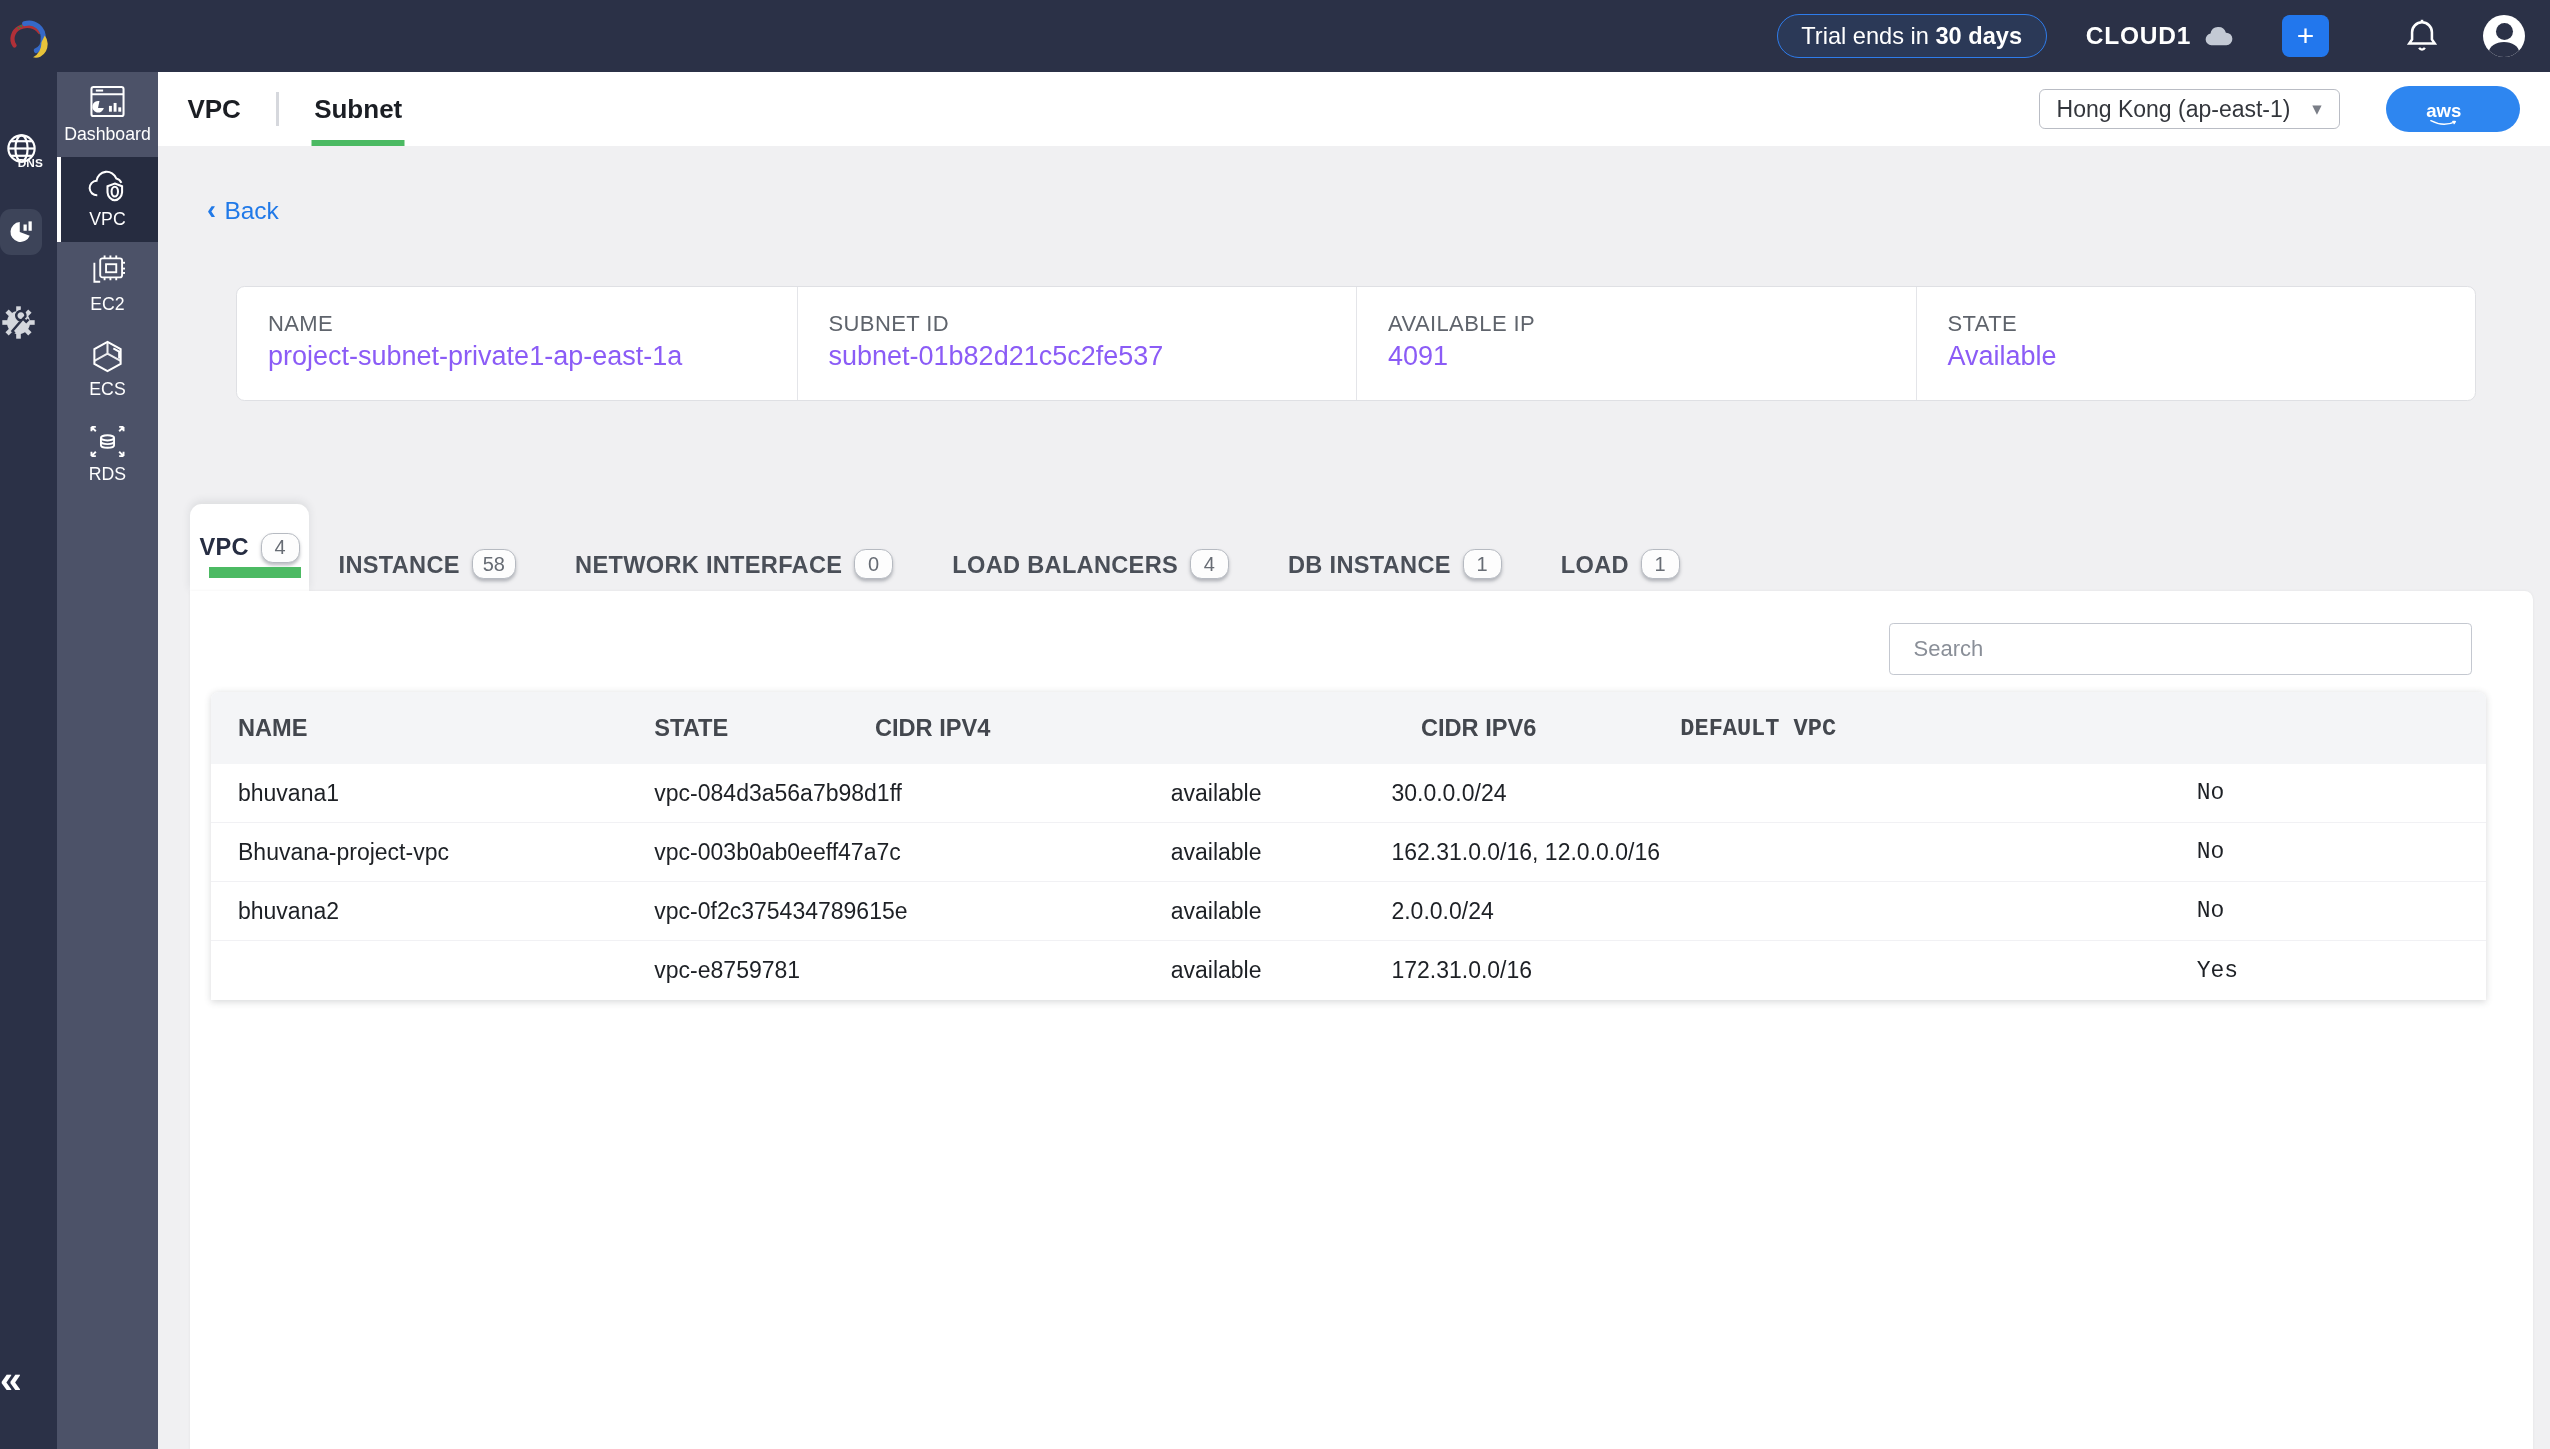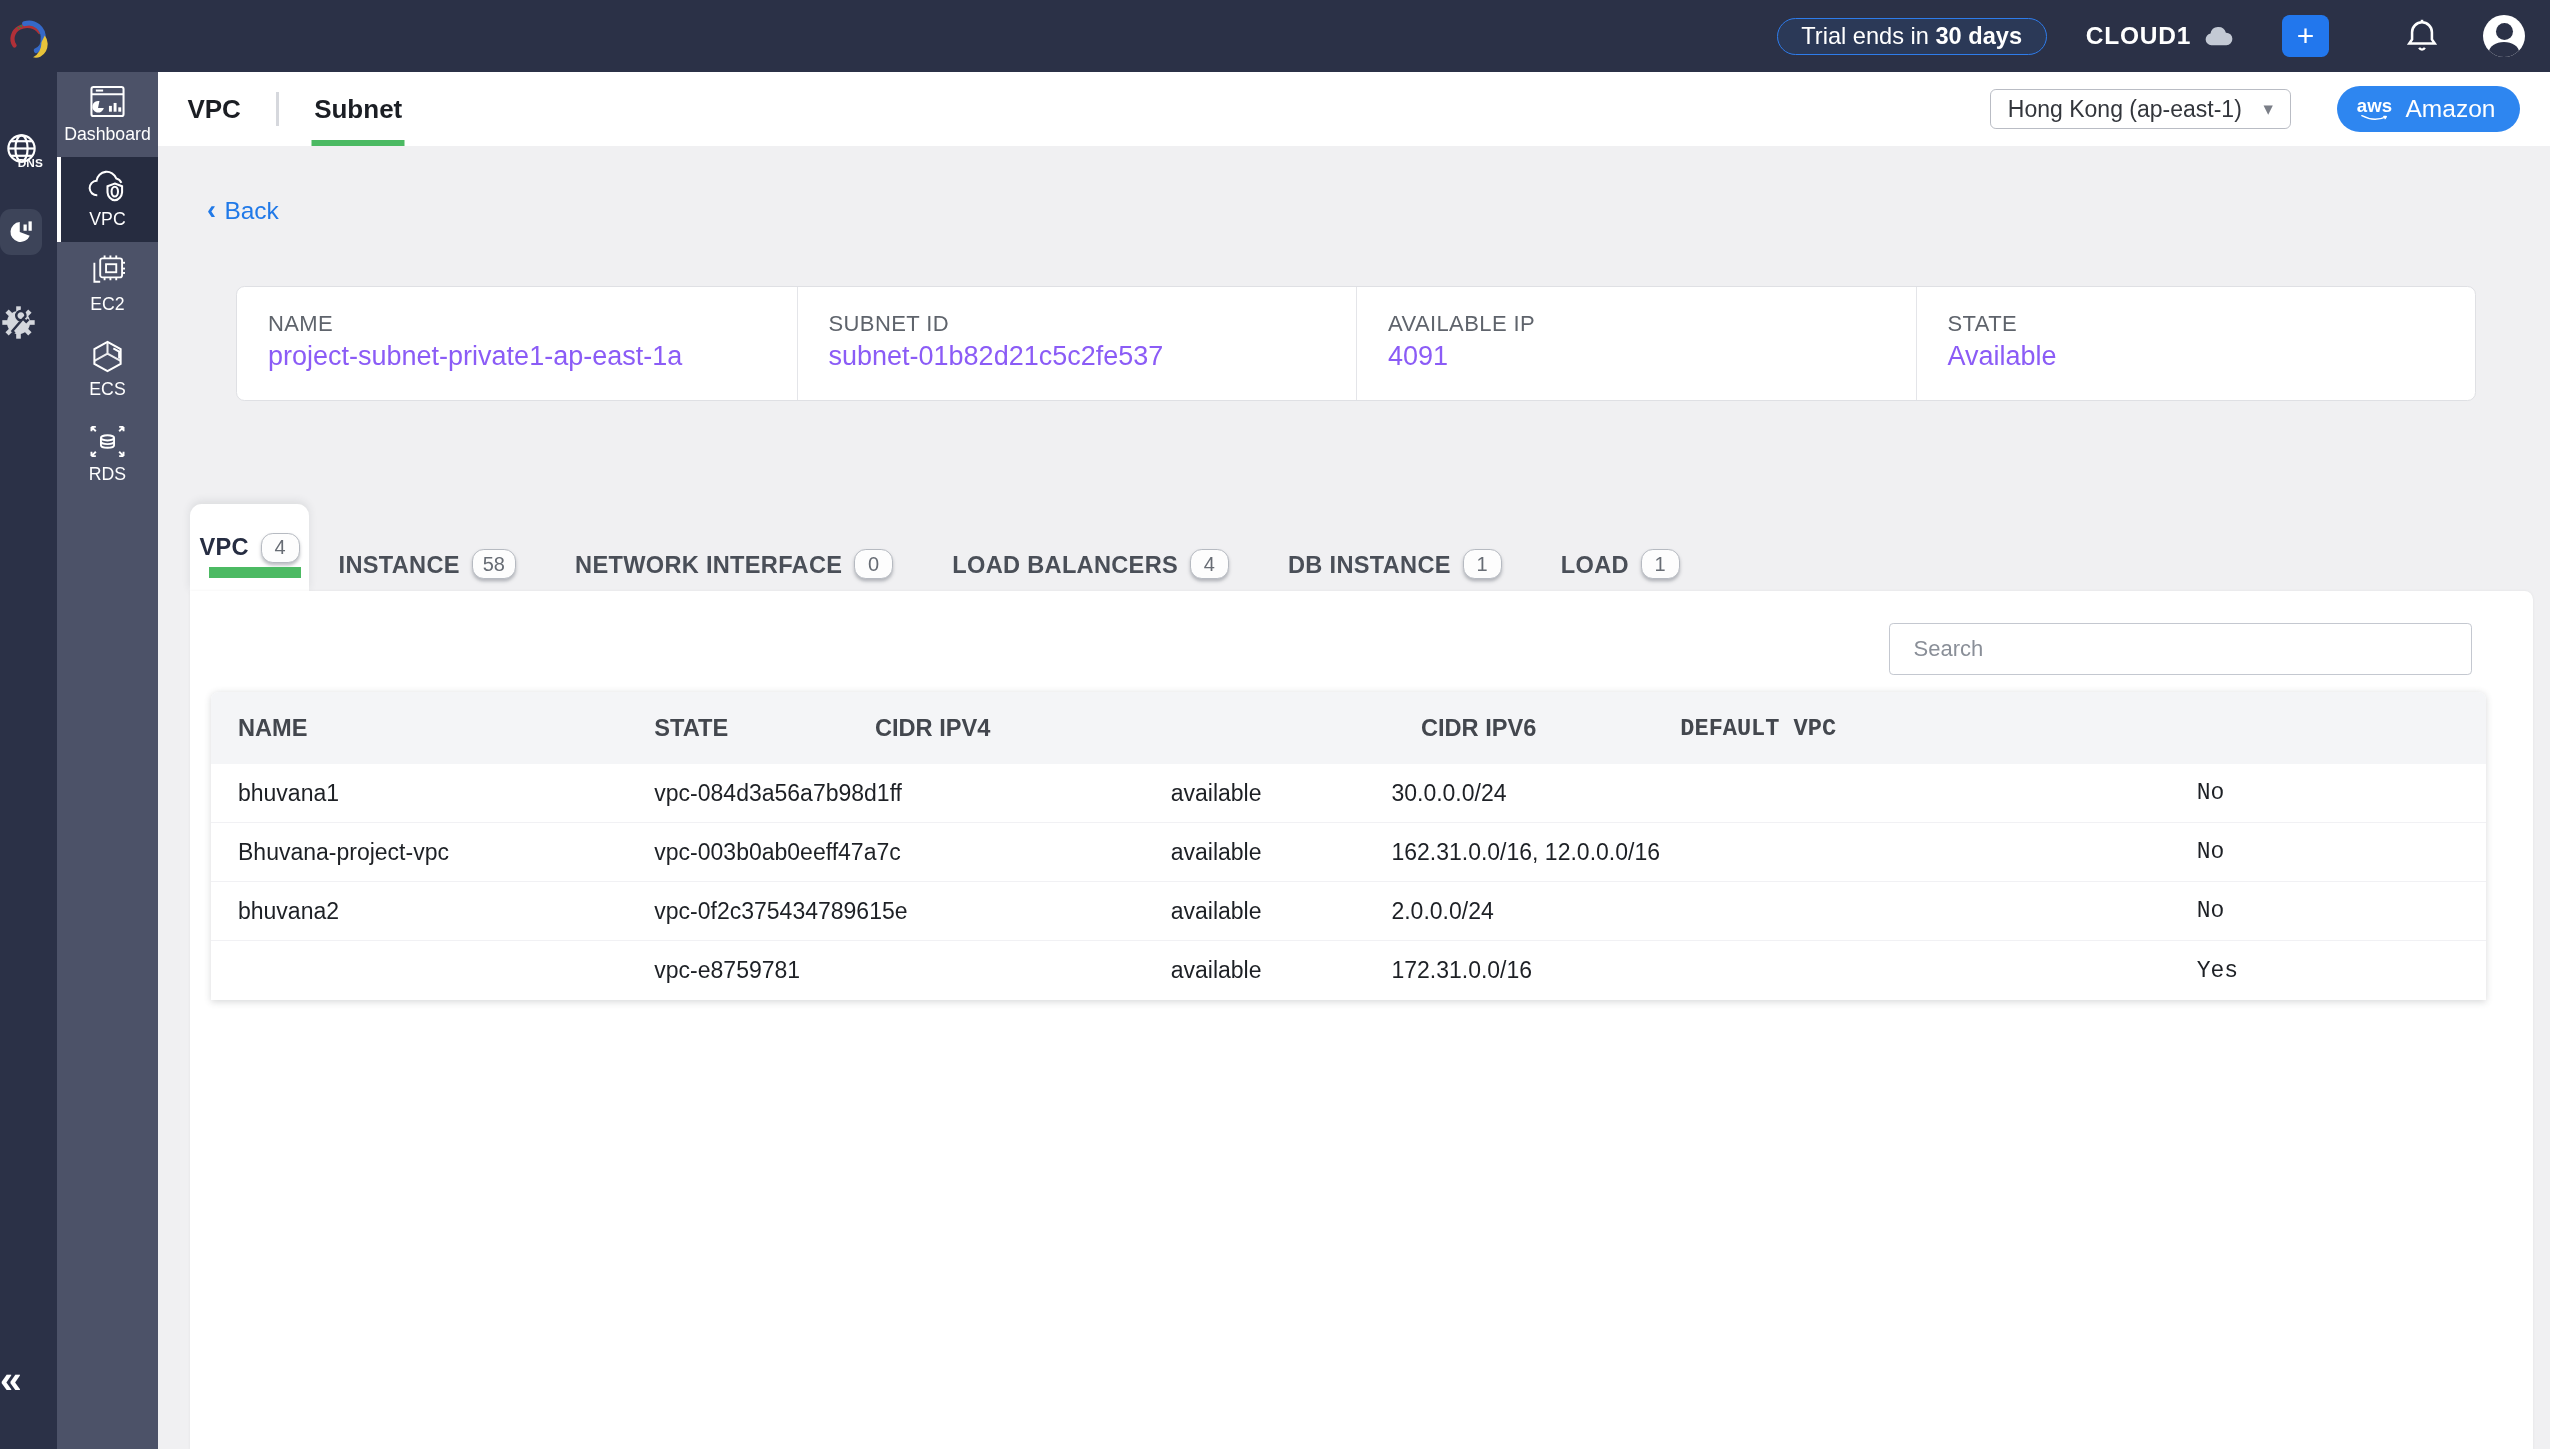--- a/index.html
+++ b/index.html
@@ -3,21 +3,21 @@
 <meta charset="utf-8">
 <style>
   * { box-sizing: border-box; margin: 0; padding: 0; }
   html,body { width:2550px; height:1449px; overflow:hidden;
     font-family:"Liberation Sans", sans-serif; background:#f0f0f2; }
 
   
   .topbar { position:absolute; left:0; top:0; width:2550px; height:72px;
     background:#2b3147; z-index:20; display:flex; align-items:center; }
   .topbar-right { margin-left:auto; display:flex; align-items:center; margin-right:25px; }
-  .trial-pill { height:37px; border:1.7px solid #2e7ceb; border-radius:22px;
+  .trial-pill { height:44px; border:1.7px solid #2e7ceb; border-radius:22px;
     background:rgba(46,124,235,0.10); color:#fff; font-size:23.6px;
     display:flex; align-items:center; padding:0 23.6px; white-space:pre; }
   .trial-pill b { font-weight:bold; }
   .org-name { color:#fff; font-size:24.5px; font-weight:bold; letter-spacing:0.8px; margin-left:39px; }
   .cloud-glyph { margin-left:11.8px; display:inline-flex; }
   .plus-btn { width:47px; height:42px; background:#2277ed; border-radius:7.6px; color:#fff;
     font-size:30px; display:flex; align-items:center; justify-content:center; margin-left:49px; }
   .bell { margin-left:76px; display:inline-flex; }
   .avatar { width:42px; height:42px; border-radius:50%; background:#fff; margin-left:44px;
     position:relative; overflow:hidden; }
@@ -52,21 +52,21 @@
   .ph-tab { font-size:26px; font-weight:bold; color:#1b1e24; height:74px;
     display:flex; align-items:center; position:relative; padding:0 3.4px; }
   .ph-div { width:2.5px; height:34px; background:#d6d8dd; margin:0 32px; }
   .ph-tab.active .ph-underline { position:absolute; left:50%; transform:translateX(-50%);
     bottom:0; width:93px; height:5.9px; background:#4cba63; }
   .ph-right { margin-left:auto; display:flex; align-items:center; margin-right:29.6px; }
   .region-select { width:301px; height:40px; border:0.8px solid #b9bcc4; border-radius:5.9px;
     background:#fff; display:flex; align-items:center; padding:0 17px; font-size:23px; color:#33363c; }
   .region-caret { margin-left:auto; color:#7a7e87; font-size:18.6px; }
   .amazon-btn { margin-left:46px; height:46px; border-radius:23px; background:#2e86f0;
-    display:flex; align-items:center; padding:0 25px 0 20px; color:#fff; font-size:24.5px; }
+    display:flex; align-items:center; padding:16px 25px 0 20px; color:#fff; font-size:24.5px;flex-direction:column; }
   .aws-logo { display:flex; flex-direction:column; align-items:center; margin-right:13.5px; }
   .aws-word { font-size:18.6px; font-weight:bold; color:#fff; line-height:17px; }
 
   .contentarea { position:absolute; top:74px; left:0; right:0; bottom:0; background:#f0f0f2; }
 
   .back-link { position:absolute; left:49px; top:49px; color:#2079e8; font-size:24.5px; display:flex; align-items:center; }
   .back-chev { font-weight:bold; font-size:27px; margin-right:8.4px; }
 
   .summary-card { position:absolute; left:78px; top:140px; width:2240px; height:115px;
     background:#fff; border:0.8px solid #dfe0e4; border-radius:8.4px; display:flex; }

